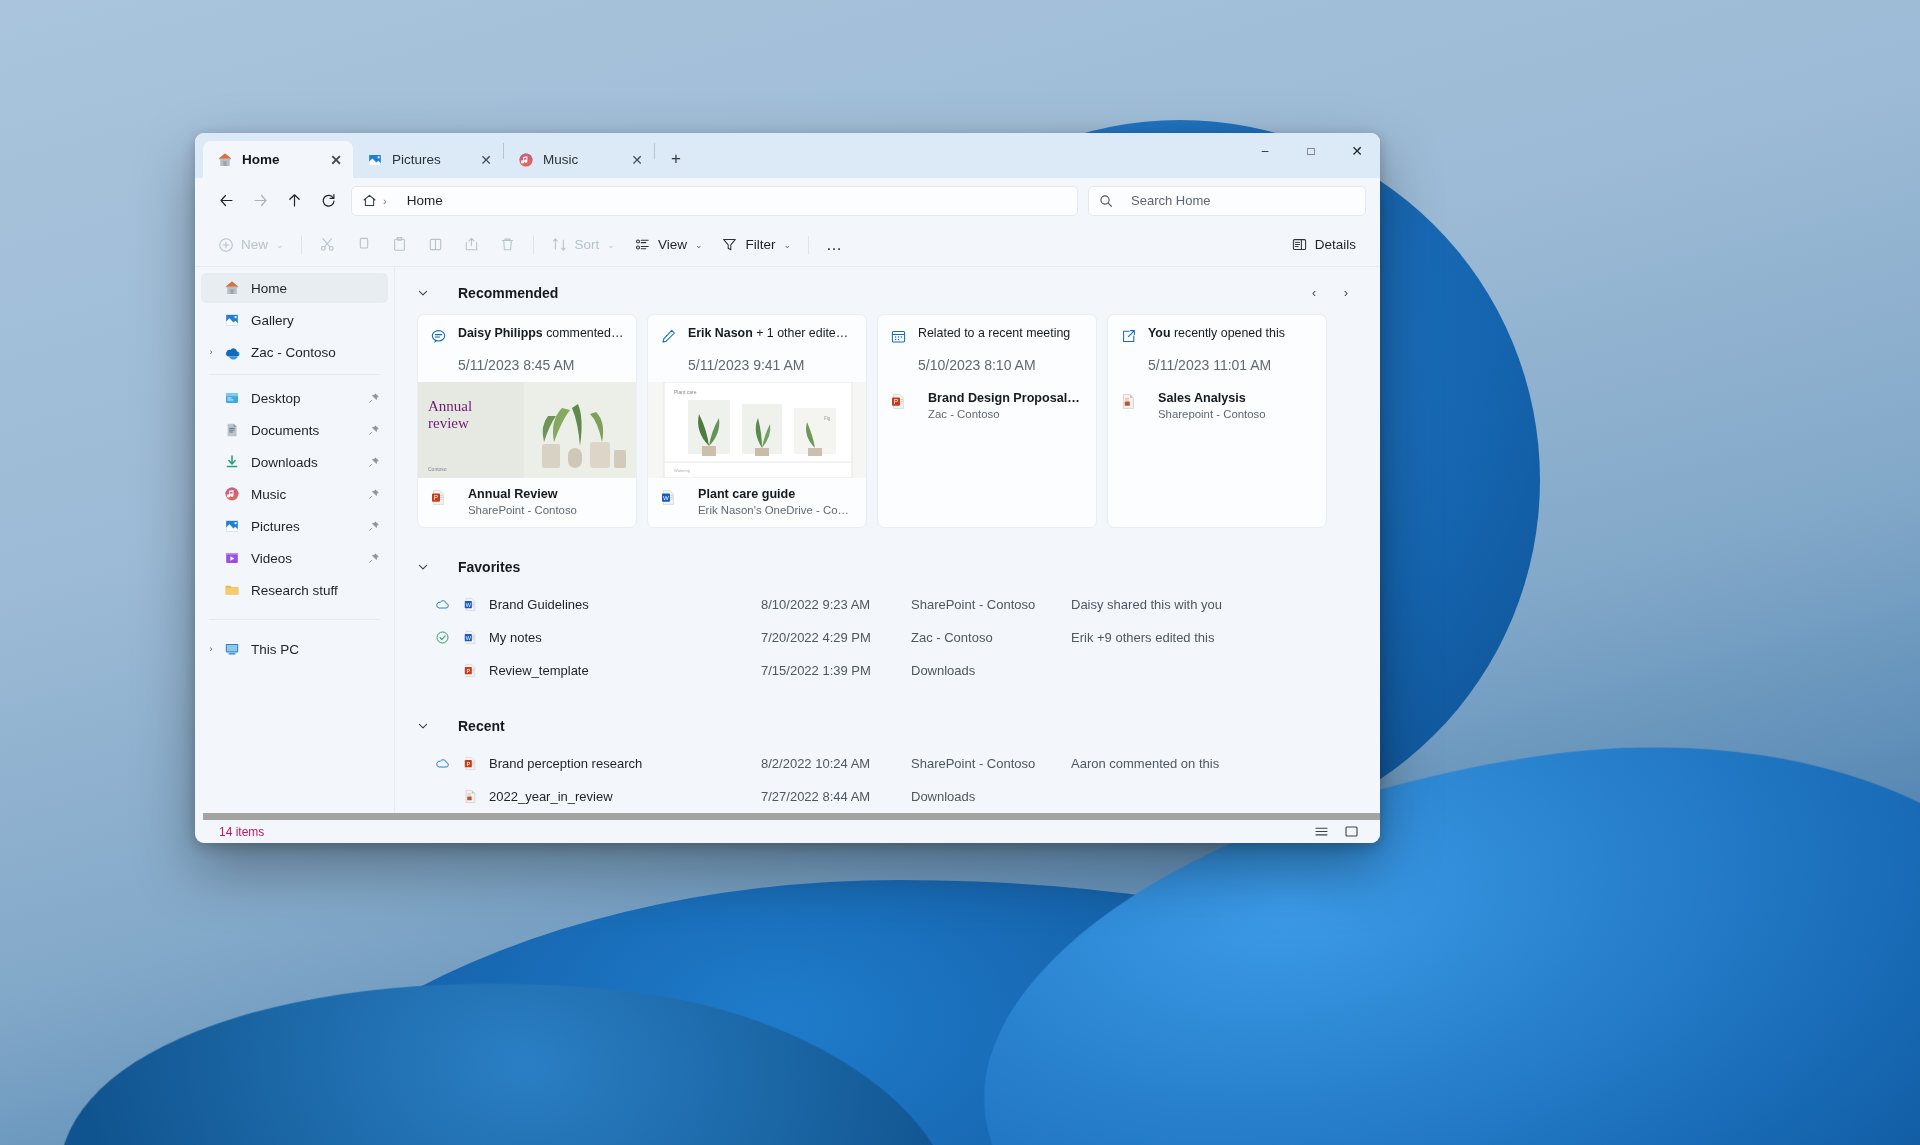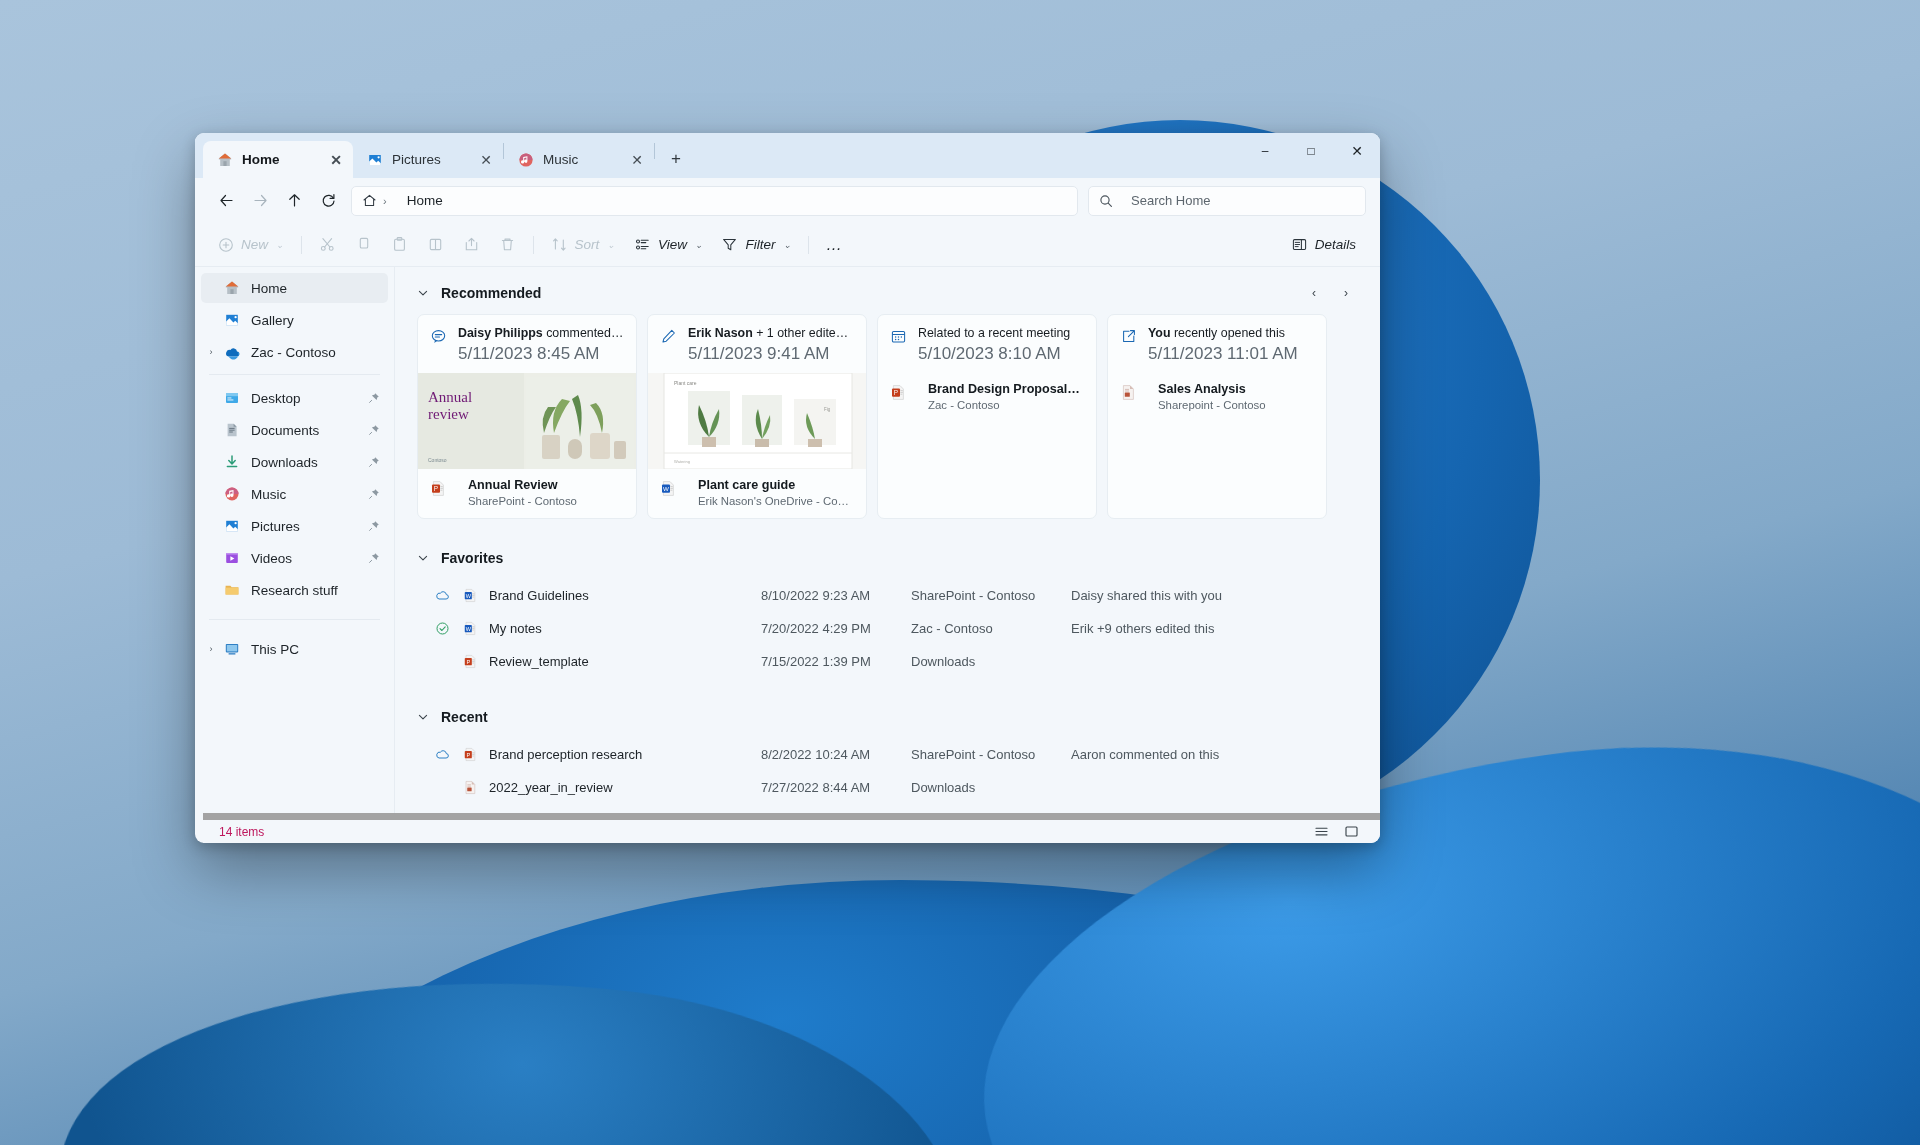--- a/index.html
+++ b/index.html
@@ -88,21 +88,21 @@
   #addressbar .crumb-text { font-size: 13.5px; color: #1d2328; }
   #searchbox {
     width: 278px; height: 30px; background: #fcfdfe; border: 1px solid #e2e8ee;
     border-radius: 5px; display: flex; align-items: center; padding: 0 10px; gap: 18px;
   }
   #searchbox .sb-text { font-size: 13px; color: #5d666e; }
 
   
   #cmdbar {
     height: 44px; display: flex; align-items: center; padding: 0 14px;
-    background: #f3f7fb; border-bottom: 1px solid #e6ecf2; flex: 0 0 44px; gap: 1px; font-style: italic;
+    background: #f3f7fb; border-bottom: 1px solid #e6ecf2; flex: 0 0 44px; gap: 1px;
   }
   .cmd {
     height: 32px; display: flex; align-items: center; gap: 7px; padding: 0 9px;
     border-radius: 5px; font-size: 13.5px; color: #1d2328; white-space: nowrap;
   }
   .cmd.disabled { color: #b7c3cb; }
   .cmd .chev { font-size: 9px; color: #5d666e; margin-left: 1px; }
   .cmd.disabled .chev { color: #c0cad2; }
   .cmd-sep { width: 1px; height: 18px; background: #dde4eb; margin: 0 7px; }
   .cmd-spacer { flex: 1; }
@@ -136,21 +136,21 @@
   }
   .navitem .pin {
     margin-left: auto; color: #8d99a2; font-size: 11px;
   }
   .nav-divider { height: 1px; background: #e4eaf0; margin: 7px 8px 8px 8px; }
 
   
   #content { flex: 1; overflow: hidden; padding: 0 20px 0 22px; background: #f3f7fb; }
 
   .section-head {
-    display: flex; align-items: center; gap: 12px; height: 42px; margin-top: 5px;
+    display: flex; align-items: center; gap: 29px; height: 42px; margin-top: 5px;
   }
   .section-head .sh-chev { font-size: 11px; color: #3c454c; width: 12px; }
   .section-head .sh-title { font-size: 14px; font-weight: 600; color: #141a1f; }
   .carousel-nav { margin-left: auto; display: flex; gap: 4px; }
   .carousel-nav .cn-btn {
     width: 28px; height: 28px; display: flex; align-items: center; justify-content: center;
     font-size: 12px; color: #3c454c; border-radius: 5px;
   }
 
   
@@ -160,21 +160,21 @@
     overflow: hidden;
   }
   .card-head { display: flex; align-items: flex-start; gap: 10px; padding: 11px 12px 9px 12px; }
   .card-head .ch-icon { width: 18px; flex: 0 0 18px; margin-top: 2px; }
   .card-head .ch-text { min-width: 0; }
   .card-head .ch-title {
     font-size: 12.4px; color: #171c21; white-space: nowrap; overflow: hidden;
     text-overflow: ellipsis; line-height: 15px;
   }
   .card-head .ch-title b { font-weight: 700; }
-  .card-head .ch-date { font-size: 17px; color: #5f6972; margin-top: 3px; }
+  .card-head .ch-date { font-size: 14px; color: #5f6972; margin-top: 16px; }
   .card-thumb { height: 96px; overflow: hidden; position: relative; }
   .card-foot { display: flex; align-items: flex-start; gap: 20px; padding: 9px 12px 11px 12px; }
   .card-foot .cf-icon { width: 18px; flex: 0 0 18px; margin-top: 2px; }
   .card-foot .cf-name {
     font-size: 12.6px; font-weight: 600; color: #141a1f; line-height: 15px;
     white-space: nowrap; overflow: hidden; text-overflow: ellipsis;
   }
   .card-foot .cf-sub { font-size: 11.4px; color: #5f6972; margin-top: 2px;
     white-space: nowrap; overflow: hidden; text-overflow: ellipsis; }
 

